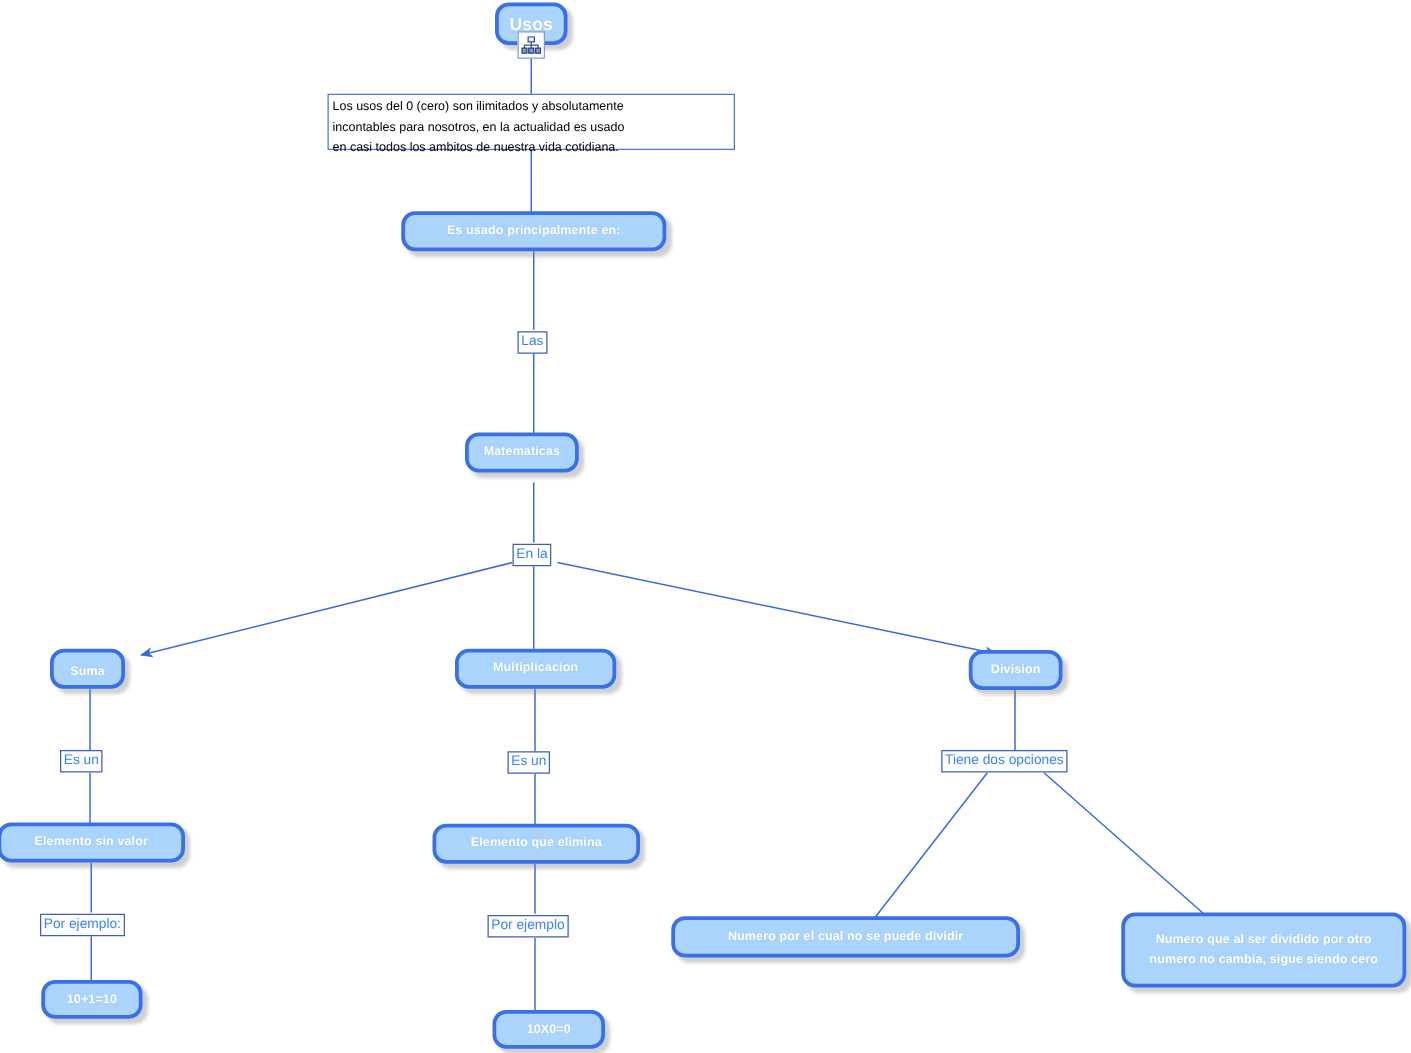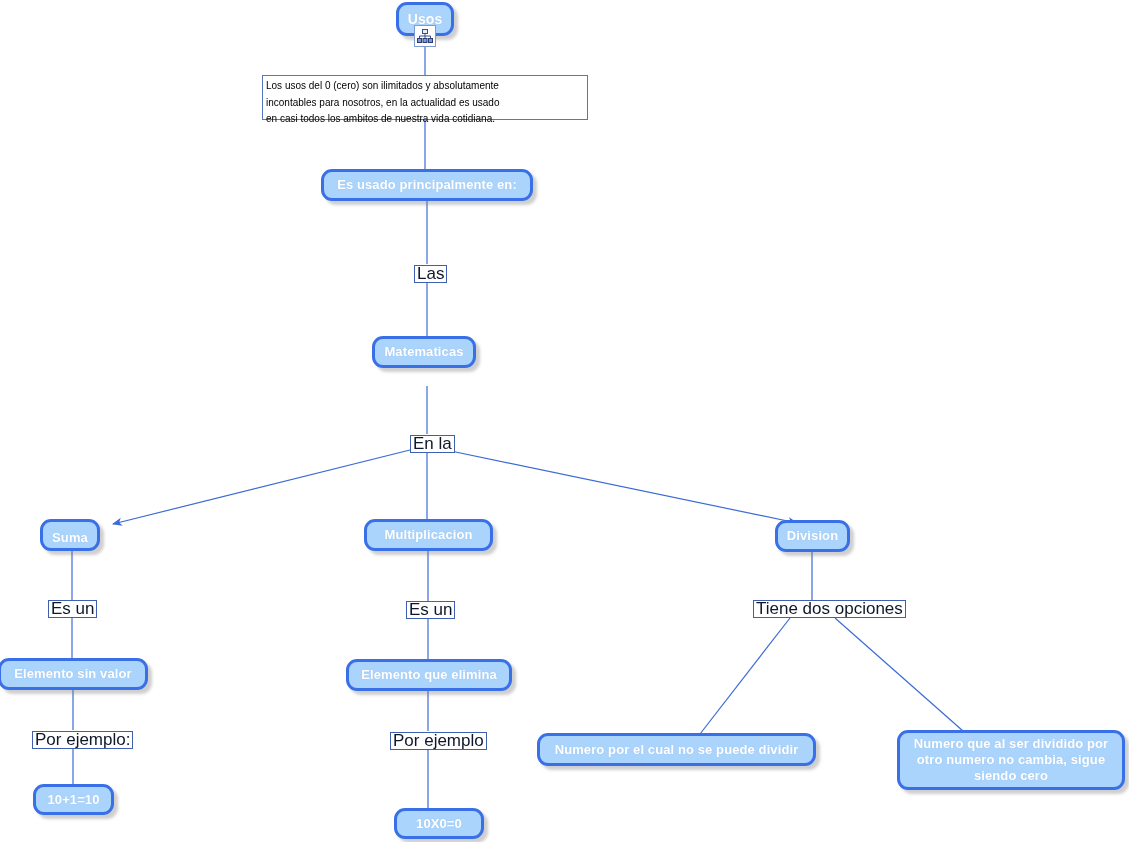--- a/index.html
+++ b/index.html
@@ -12,41 +12,41 @@
 
   
   .node{
     position:absolute;
     box-sizing:border-box;
     background:#aad4fb;
     border:3px solid #3970e8;
     border-radius:11px;
     color:#ffffff;
     font-weight:bold;
-    font-size:13px;
+    font-size:10px;
     line-height:16px;
     text-align:center;
     display:flex;
     align-items:center;
     justify-content:center;
     letter-spacing:0.1px;
     box-shadow:4px 4px 3px rgba(130,130,130,0.38);
     text-shadow:0 0 1px rgba(120,150,200,0.35);
     padding:2px 10px;
   }
   .node.root{font-size:14px;}
 
   
   .linklabel{
     position:absolute;
     box-sizing:border-box;
     background:#ffffff;
     border:1px solid #3f60b0;
-    color:#0f172a;
-    font-size:17px;
+    color:#3b82f6;
+    font-size:11px;
     line-height:15px;
     padding:0px 2px 1px 2px;
     white-space:nowrap;
     text-align:center;
   }
 
   
   .textbox{
     position:absolute;
     box-sizing:border-box;
@@ -142,21 +142,21 @@
  en casi todos los ambitos de nuestra vida cotidiana.</div>
 
   <div class="node" style="left:321px;top:169px;width:212px;height:32px;">
     <span>Es usado principalmente en:</span>
   </div>
 
   <div class="linklabel" style="left:414px;top:265px;">
     <span>Las</span>
   </div>
 
-  <div class="node" style="left:372px;top:336px;width:104px;height:32px;">
+  <div class="node" style="left:372px;top:346px;width:91px;height:32px;">
     <span>Matematicas</span>
   </div>
 
   <div class="linklabel" style="left:410px;top:435px;">
     <span>En la</span>
   </div>
 
   <div class="node" style="left:40px;top:519px;width:60px;height:32px;align-items:flex-end;">
     <span>Suma</span>
   </div>

